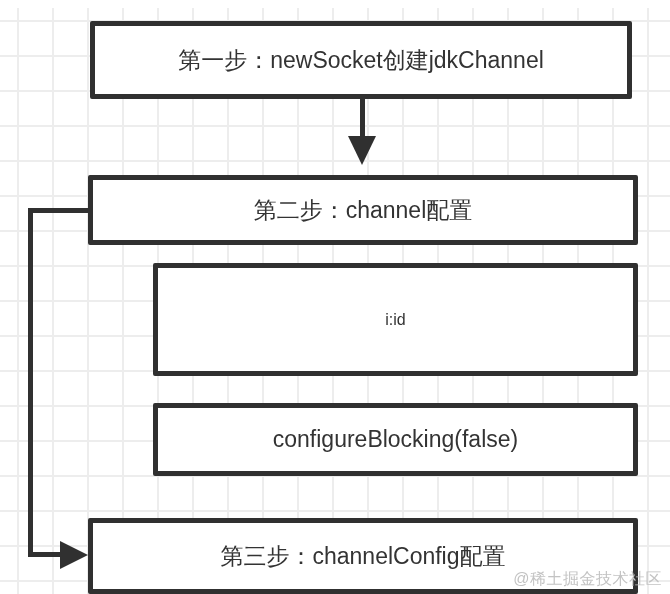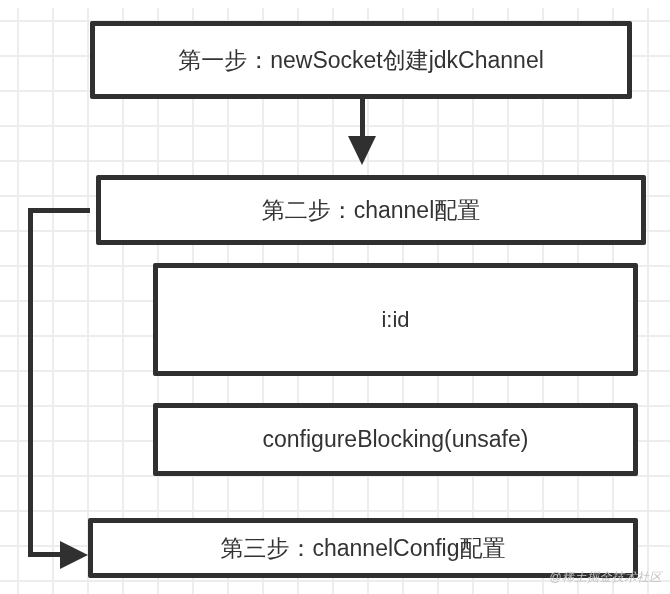--- a/index.html
+++ b/index.html
@@ -27,26 +27,26 @@
     border-radius: 2px;
     display: flex;
     flex-direction: column;
     align-items: center;
     justify-content: center;
     color: #333333;
     font-size: 23px;
     text-align: center;
     line-height: 1.4;
   }
-  .box .line { display: block; font-size: 22px; line-height: 32px; }
+  .box .line { display: block; font-size: 16px; line-height: 32px; }
   #box-step1   { left: 90px;  top: 13px;  width: 542px; height: 78px; }
-  #box-step2   { left: 96px;  top: 167px; width: 550px; height: 70px; }
+  #box-step2   { left: 88px;  top: 167px; width: 550px; height: 70px; }
   #box-detail  { left: 153px; top: 255px; width: 485px; height: 113px; }
   #box-blocking{ left: 153px; top: 395px; width: 485px; height: 73px; }
-  #box-step3   { left: 88px;  top: 510px; width: 550px; height: 60px; }
+  #box-step3   { left: 88px;  top: 510px; width: 550px; height: 76px; }
 
   .seg { position: absolute; background: #303030; }
   
   #arrow1-line { left: 360px; top: 90px; width: 5px; height: 42px; }
   #arrow1-head {
     position: absolute; left: 348px; top: 128px;
     width: 0; height: 0;
     border-left: 14px solid transparent;
     border-right: 14px solid transparent;
     border-top: 29px solid #303030;
@@ -58,24 +58,23 @@
   #conn-head {
     position: absolute; left: 60px; top: 533px;
     width: 0; height: 0;
     border-top: 14px solid transparent;
     border-bottom: 14px solid transparent;
     border-left: 28px solid #303030;
   }
   .watermark {
     position: absolute;
     right: 8px; top: 561px;
-    font-size: 12px;
+    font-size: 16px;
     color: #c3c3c3;
     letter-spacing: 0.5px;
-    font-style: italic;
   }
 </style>
 </head>
 <body>
 
 <div class="canvas">
 
   <div class="box" id="box-step1">
     <span>第一步：newSocket创建jdkChannel</span>
   </div>
@@ -85,21 +84,21 @@
 
   <div class="box" id="box-step2">
     <span>第二步：channel配置</span>
   </div>
 
   <div class="box" id="box-detail">
     <span class="line">i:id</span>
   </div>
 
   <div class="box" id="box-blocking">
-    <span>configureBlocking(unsafe)</span>
+    <span>configureBlocking(false)</span>
   </div>
 
   <div class="seg" id="conn-h1"></div>
   <div class="seg" id="conn-v"></div>
   <div class="seg" id="conn-h2"></div>
   <div id="conn-head"></div>
 
   <div class="box" id="box-step3">
     <span>第三步：channelConfig配置</span>
   </div>

